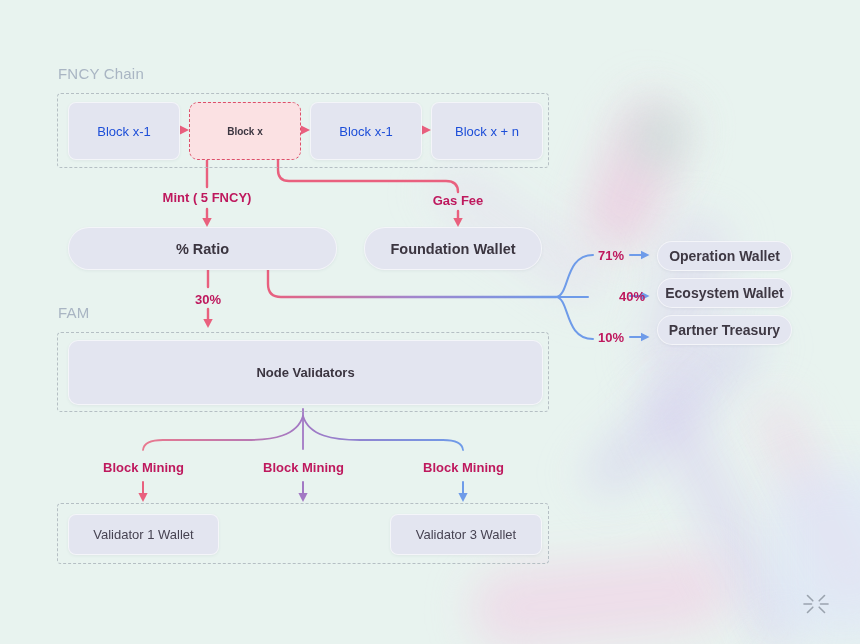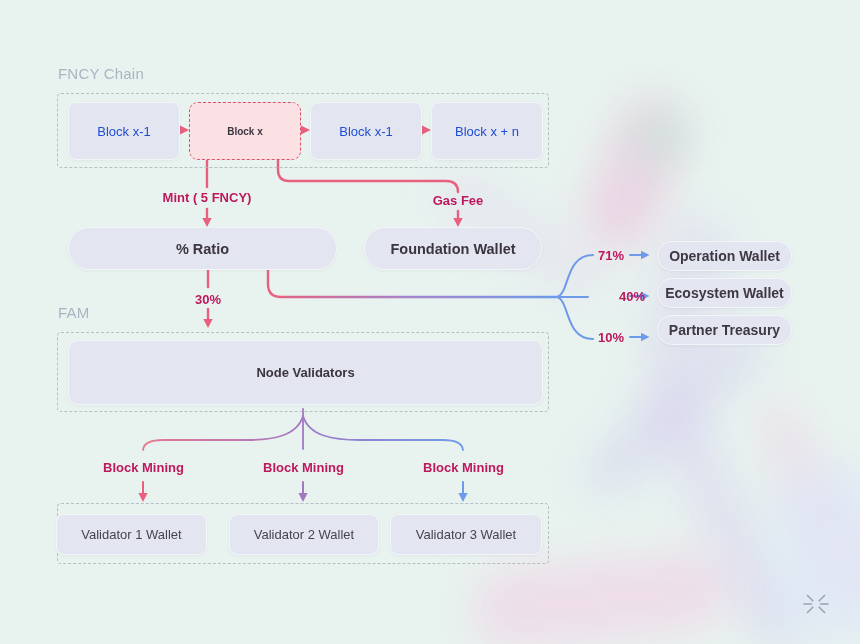--- a/index.html
+++ b/index.html
@@ -170,17 +170,16 @@
   <div class="node pill-sm" style="left:657px;top:315px;width:133px;height:28px;">Partner Treasury</div>
 
   <div class="dashed-box" style="left:57px;top:332px;width:490px;height:78px;"></div>
   <div class="node big-node" style="left:68px;top:340px;width:473px;height:63px;">Node Validators</div>
 
   <div class="flow-label" style="left:103px;top:460px;width:80px;">Block Mining</div>
   <div class="flow-label" style="left:263px;top:460px;width:80px;">Block Mining</div>
   <div class="flow-label" style="left:423px;top:460px;width:80px;">Block Mining</div>
 
   <div class="dashed-box" style="left:57px;top:503px;width:490px;height:59px;"></div>
-  <div class="node validator" style="left:56px;top:514px;width:149px;height:39px;">Validator 1 Wallet</div>
-  <div class="node validator" style="left:229px;top:514px;width:148px;height:39px;">Validator 2 Wallet</div>
+  <div class="node validator" style="left:68px;top:514px;width:149px;height:39px;">Validator 1 Wallet</div>
   <div class="node validator" style="left:390px;top:514px;width:150px;height:39px;">Validator 3 Wallet</div>
 
 </div>
 
 </body></html>

